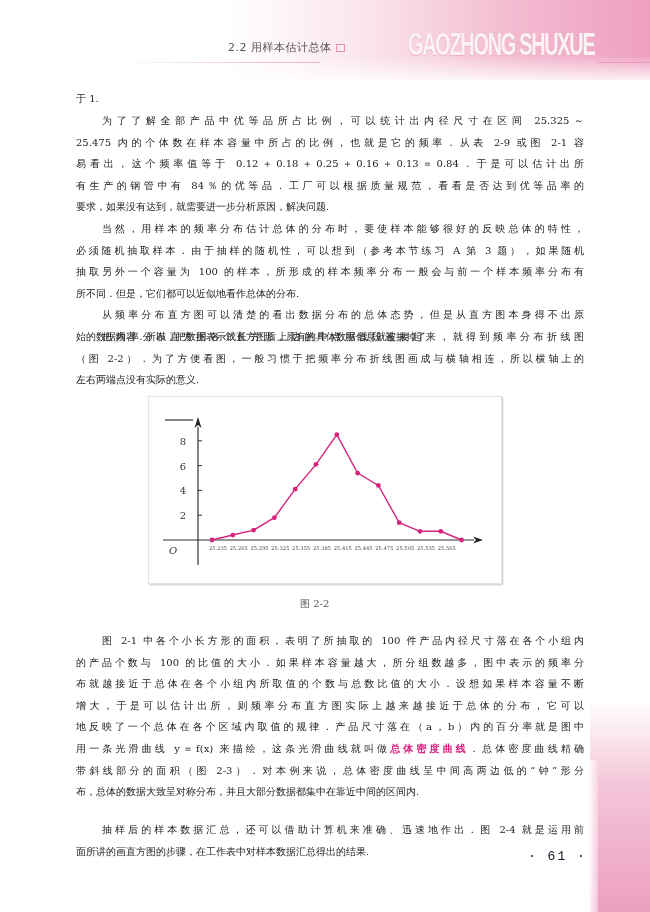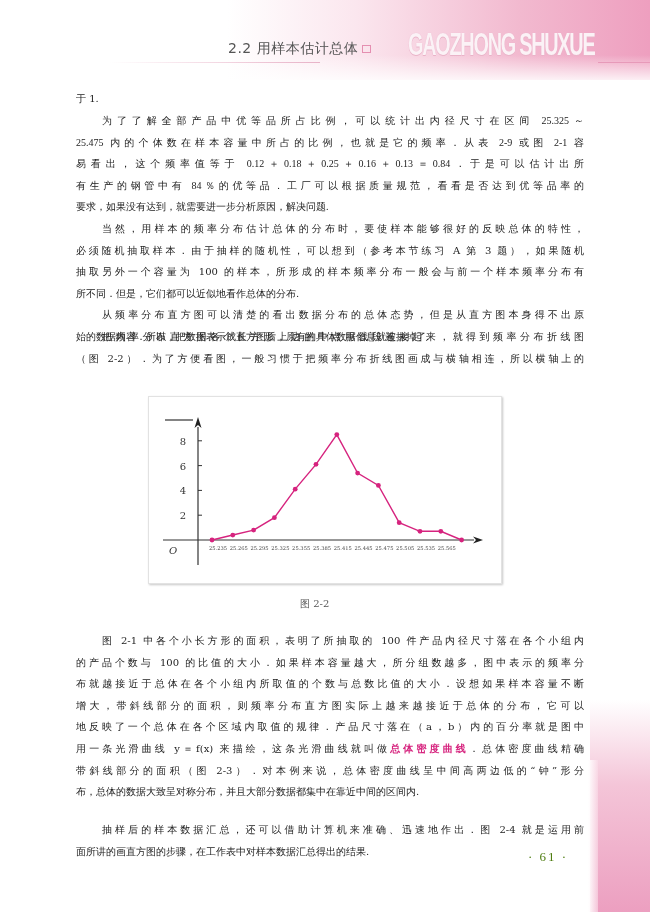--- a/index.html
+++ b/index.html
@@ -19,21 +19,21 @@
     background: linear-gradient(to bottom, rgba(255,255,255,0) 0%, #ffffff 100%);
   }
   .header-rule-left {
     position: absolute; left: 110px; top: 62px; width: 210px; height: 1px;
     background: linear-gradient(to right, rgba(230,180,200,0), #e8b3c8);
   }
   .header-rule-right {
     position: absolute; left: 598px; top: 62px; width: 52px; height: 1px; background: #e79ab9;
   }
   .header-section {
-    position: absolute; left: 228px; top: 40px; font-size: 14px; color: #555;
+    position: absolute; left: 228px; top: 40px; font-size: 11px; color: #555;
     font-family: "DejaVu Sans", sans-serif; letter-spacing: 0.5px;
   }
   .header-square {
     display: inline-block; width: 7px; height: 6px; border: 1px solid #e58fb1; margin-left: 4px; vertical-align: middle;
   }
   .header-brand {
     position: absolute; left: 408px; top: 26px; font-size: 32px; font-weight: bold;
     font-family: "Liberation Sans", sans-serif; letter-spacing: -2px;
     transform: scaleX(0.62); transform-origin: left top;
     color: rgba(255,255,255,0.85);
@@ -63,22 +63,22 @@
     position: absolute; left: 148px; top: 396px; width: 352px; height: 186px;
     background: #fff; border: 1px solid #e2e2e2;
     box-shadow: 1px 1px 2px #c8c8c8;
   }
   .chart-frame svg { position: absolute; left: 0; top: 0; }
   .caption {
     position: absolute; left: 300px; top: 597px; font-size: 10px; color: #555;
     font-family: "DejaVu Serif", serif;
   }
   .page-number {
-    position: absolute; left: 528px; top: 849px; font-size: 13px; color: #4d7c0f;
-    font-family: Liberation Serif, serif; letter-spacing: 2px;
+    position: absolute; left: 528px; top: 849px; font-size: 13px; color: #0f172a;
+    font-family: Liberation Mono, monospace; letter-spacing: 2px;
   }
 </style>
 </head>
 <body>
 
 <div class="header-band"></div>
 <div class="header-fade"></div>
 <div class="header-rule-left"></div>
 <div class="header-rule-right"></div>
 <div class="header-section">
@@ -86,21 +86,21 @@
 </div>
 <div class="header-brand">GAOZHONG SHUXUE</div>
 
 <div class="right-band"></div>
 <div class="right-band-edge"></div>
 
 <div class="para" style="top:88px;">
   <span class="line last">于 1.</span>
 </div>
 
-<div class="para" style="top:110px;font-family:Liberation Serif, serif;">
+<div class="para" style="top:110px;">
   <span class="line indent">为了了解全部产品中优等品所占比例，可以统计出内径尺寸在区间 25.325～</span>
   <span class="line">25.475 内的个体数在样本容量中所占的比例，也就是它的频率．从表 2-9 或图 2-1 容</span>
   <span class="line">易看出，这个频率值等于 0.12＋0.18＋0.25＋0.16＋0.13＝0.84．于是可以估计出所</span>
   <span class="line">有生产的钢管中有 84％的优等品．工厂可以根据质量规范，看看是否达到优等品率的</span>
   <span class="line last">要求，如果没有达到，就需要进一步分析原因，解决问题.</span>
 </div>
 
 <div class="para" style="top:218px;">
   <span class="line indent">当然，用样本的频率分布估计总体的分布时，要使样本能够很好的反映总体的特性，</span>
   <span class="line">必须随机抽取样本．由于抽样的随机性，可以想到（参考本节练习 A 第 3 题），如果随机</span>
@@ -112,20 +112,21 @@
   <span class="line indent">从频率分布直方图可以清楚的看出数据分布的总体态势，但是从直方图本身得不出原</span>
   <span class="line last">始的数据内容．所以，把数据表示成直方图后，原有的具体数据信息就被抹掉了.</span>
 </div>
 
 <div class="para" style="top:326px;">
   <span class="line indent" style="visibility:hidden">.</span>
 </div>
 <div class="para" style="top:326px;">
   <span class="line indent">把频率分布直方图各个长方形上边的中点用线段连接起来，就得到频率分布折线图</span>
   <span class="line">（图 2-2）．为了方便看图，一般习惯于把频率分布折线图画成与横轴相连，所以横轴上的</span>
+  <span class="line last">左右两端点没有实际的意义.</span>
 </div>
 
 <div class="chart-frame">
   <svg id="chart-svg" width="352" height="186" viewBox="0 0 352 186">
       <line x1="14" y1="143" x2="325" y2="143" stroke="#333" stroke-width="1.2"></line>
       <polygon points="334,143 324,139.5 327,143 324,146.5" fill="#222"></polygon>
       <line x1="49" y1="30" x2="49" y2="168" stroke="#333" stroke-width="1.2"></line>
       <polygon points="49,20 45.5,31 49,28 52.5,31" fill="#222"></polygon>
       <line x1="16" y1="23" x2="44" y2="23" stroke="#333" stroke-width="1.2"></line>
       <line x1="49" y1="118.2" x2="53" y2="118.2" stroke="#333" stroke-width="1"></line>
@@ -164,21 +165,21 @@
       <circle cx="291.8" cy="134.32" r="2.4" fill="#d6237e"></circle>
       <circle cx="312.6" cy="143" r="2.4" fill="#d6237e"></circle>
     </svg>
 </div>
 <div class="caption">图 2-2</div>
 
 <div class="para" style="top:630px;">
   <span class="line indent">图 2-1 中各个小长方形的面积，表明了所抽取的 100 件产品内径尺寸落在各个小组内</span>
   <span class="line">的产品个数与 100 的比值的大小．如果样本容量越大，所分组数越多，图中表示的频率分</span>
   <span class="line">布就越接近于总体在各个小组内所取值的个数与总数比值的大小．设想如果样本容量不断</span>
-  <span class="line">增大，带斜线部分的面积，则频率分布直方图实际上越来越接近于总体的分布，它可以</span>
+  <span class="line">增大，于是可以估计出所，则频率分布直方图实际上越来越接近于总体的分布，它可以</span>
   <span class="line">地反映了一个总体在各个区域内取值的规律．产品尺寸落在（a，b）内的百分率就是图中</span>
   <span class="line"><span>用一条光滑曲线 y＝f(x) 来描绘，这条光滑曲线就叫做</span><span class="term">总体密度曲线</span><span>．总体密度曲线精确</span></span>
   <span class="line">带斜线部分的面积（图 2-3）．对本例来说，总体密度曲线呈中间高两边低的“钟”形分</span>
   <span class="line last">布，总体的数据大致呈对称分布，并且大部分数据都集中在靠近中间的区间内.</span>
 </div>
 
 <div class="para" style="top:819px;">
   <span class="line indent">抽样后的样本数据汇总，还可以借助计算机来准确、迅速地作出．图 2-4 就是运用前</span>
   <span class="line last">面所讲的画直方图的步骤，在工作表中对样本数据汇总得出的结果.</span>
 </div>

